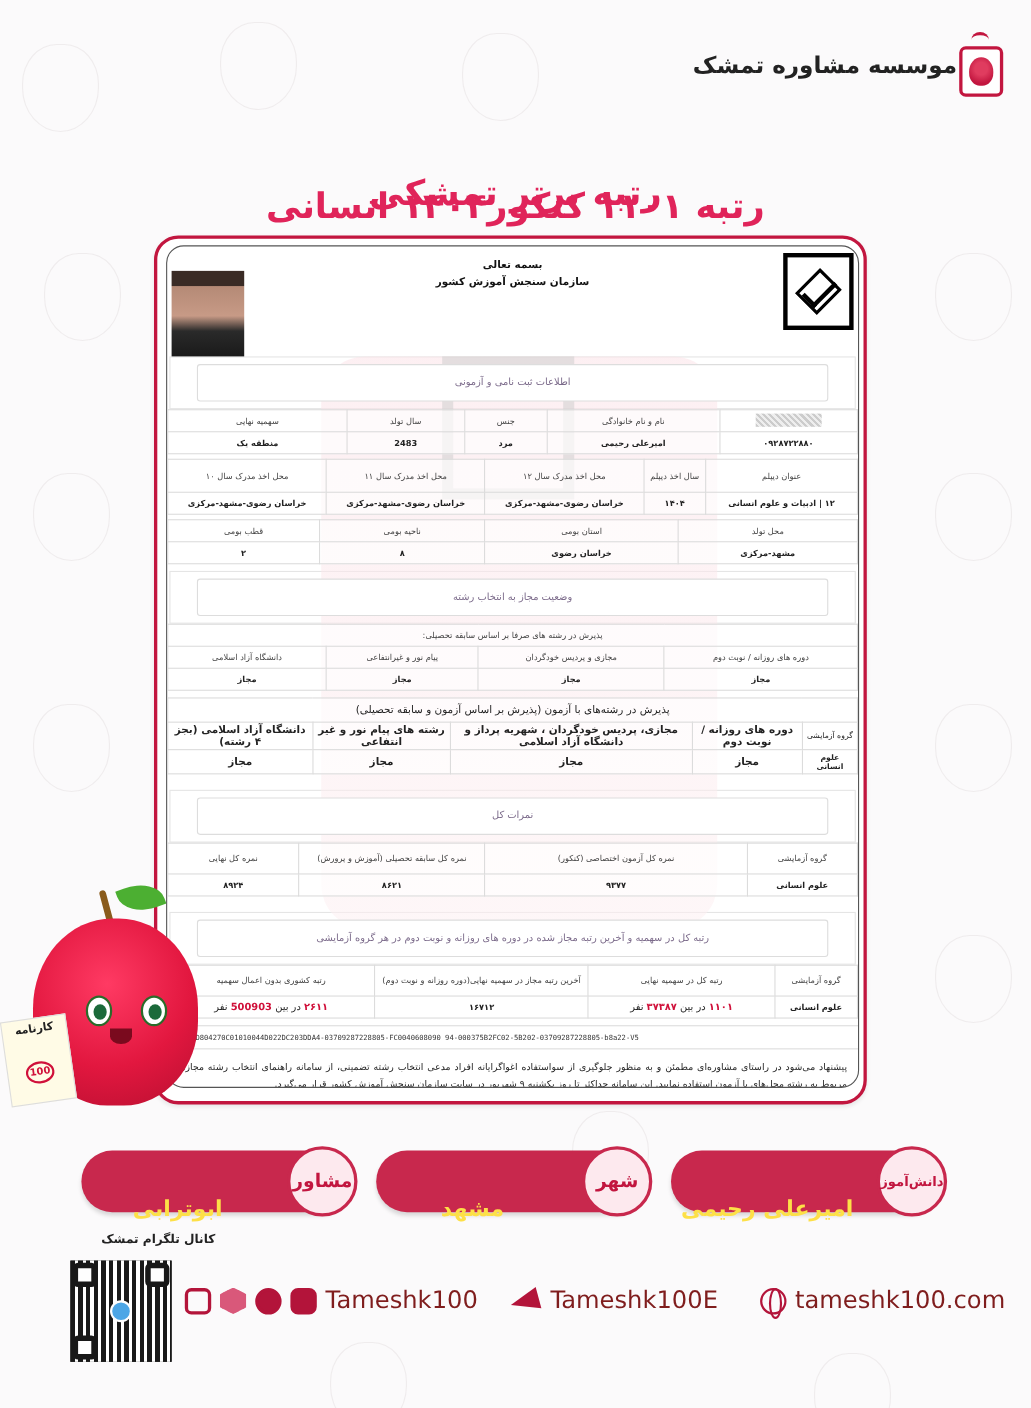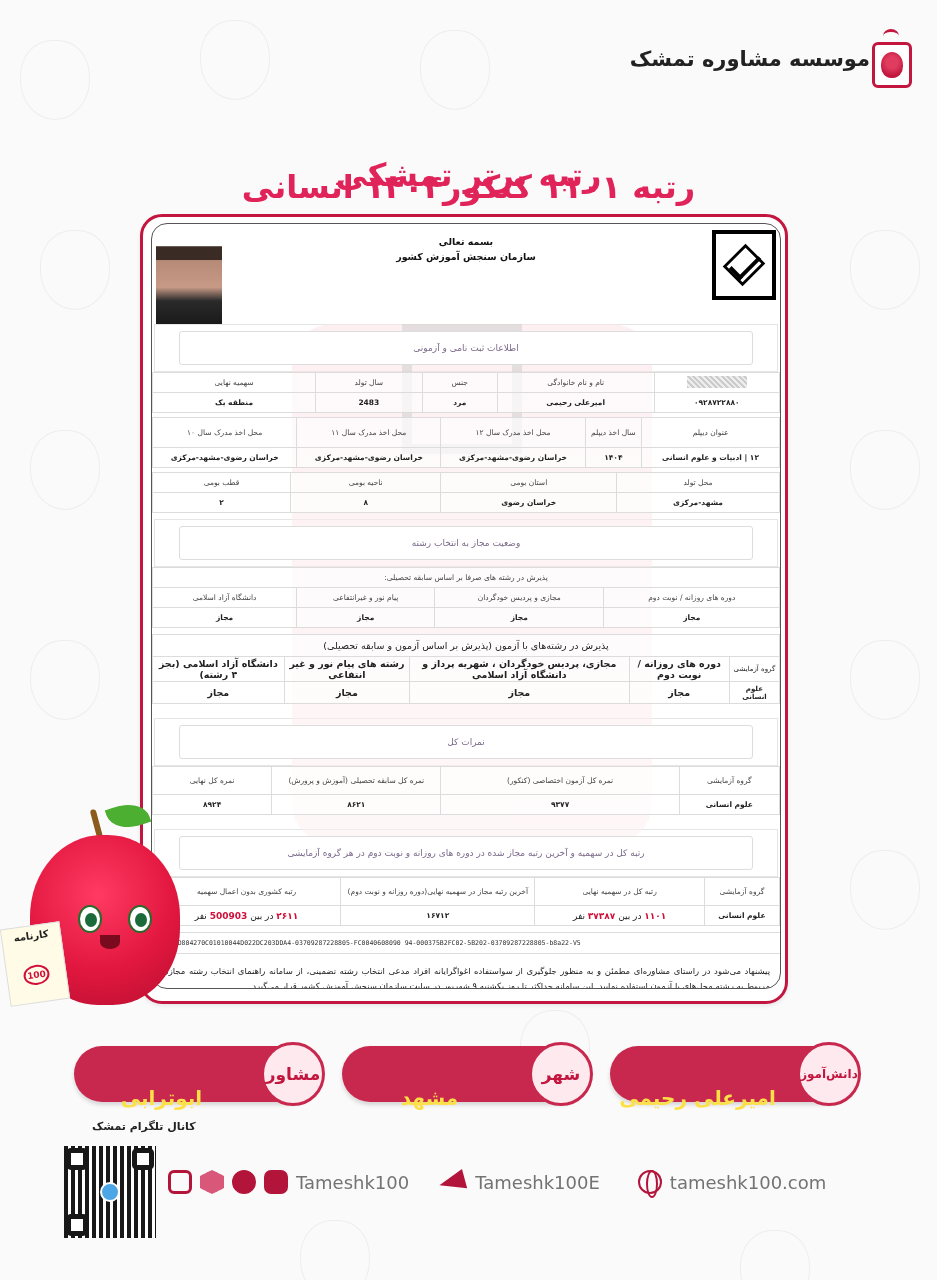--- a/index.html
+++ b/index.html
@@ -109,21 +109,21 @@
   .tg-label { position: absolute; left: 44px; top: 1120px; font-size: 11px; font-weight: 700; color: #222; margin-left: 48px; }
   .qr { position: absolute; left: 64px; top: 1146px; width: 92px; height: 92px; background:
       repeating-linear-gradient(90deg, #000 0 4px, #fff 4px 7px), #000; opacity: .9; }
   .qr .fp { position: absolute; width: 22px; height: 22px; border: 5px solid #000; background: #fff; border-radius: 5px; }
   .qr .tgc { position: absolute; left: 36px; top: 36px; width: 20px; height: 20px; border-radius: 50%; background: #3a9ee4; border: 2px solid #fff; }
   .socials { position: absolute; left: 168px; top: 1170px; display: flex; align-items: center; gap: 8px; direction: ltr; }
   .sico { width: 24px; height: 24px; border-radius: 6px; border: 3px solid #b3143a; }
   .sico.fill { background: #b3143a; border-radius: 7px; }
   .sico.hex { background: #d9587a; border-color: #d9587a; transform: rotate(0deg); clip-path: polygon(50% 0,100% 25%,100% 75%,50% 100%,0 75%,0 25%); }
   .sico.circ { border-radius: 50%; background: #b3143a; }
-  .s-text { color: #737373; font-size: 18px; font-family: "DejaVu Sans", sans-serif; }
+  .s-text { color: #7f1d1d; font-size: 22px; font-family: "DejaVu Sans", sans-serif; }
   .plane { width: 0; height: 0; border-top: 10px solid transparent; border-bottom: 10px solid transparent; border-right: 26px solid #b3143a; transform: rotate(-15deg); margin-right: 2px; }
   .globe { width: 24px; height: 24px; border: 2px solid #b3143a; border-radius: 50%; position: relative; }
   .globe::before { content: ""; position: absolute; left: 6px; top: -2px; width: 8px; height: 24px; border: 2px solid #b3143a; border-radius: 50%; }
 </style>
 </head>
 <body>
 
 <div>
   <div class="bg-berry" style="left:20px;top:40px"></div>
   <div class="bg-berry" style="left:200px;top:20px"></div>

